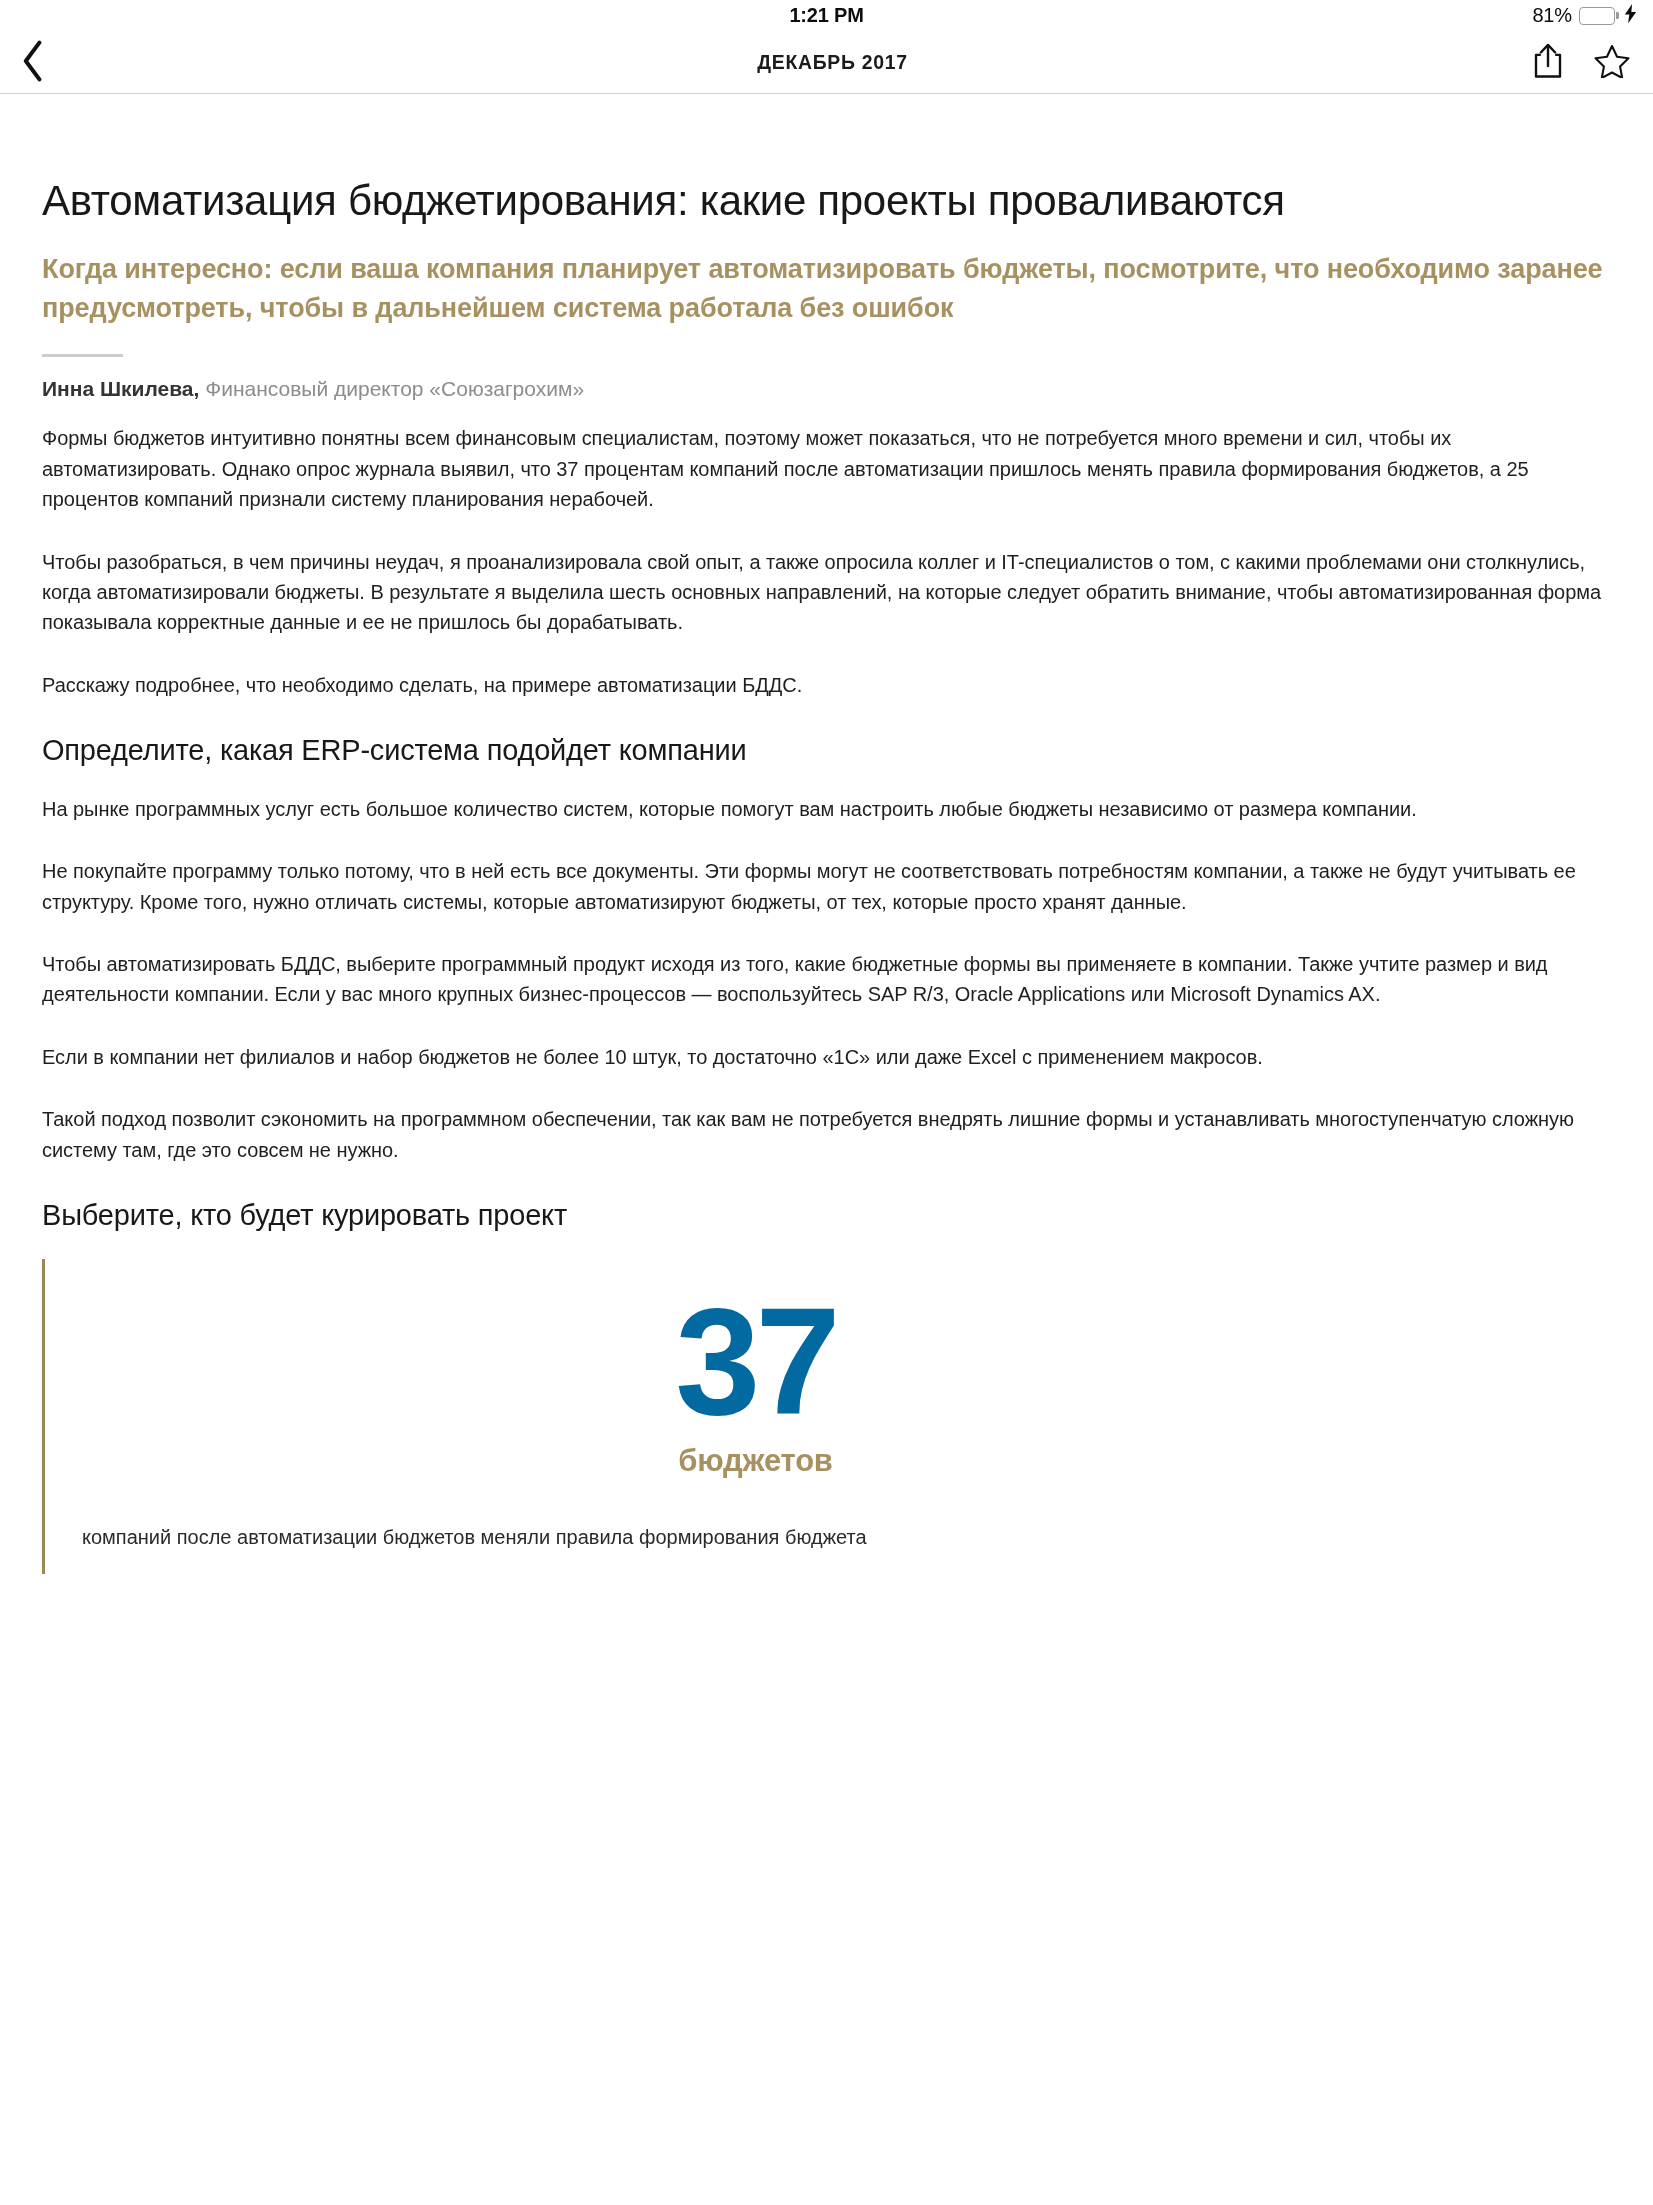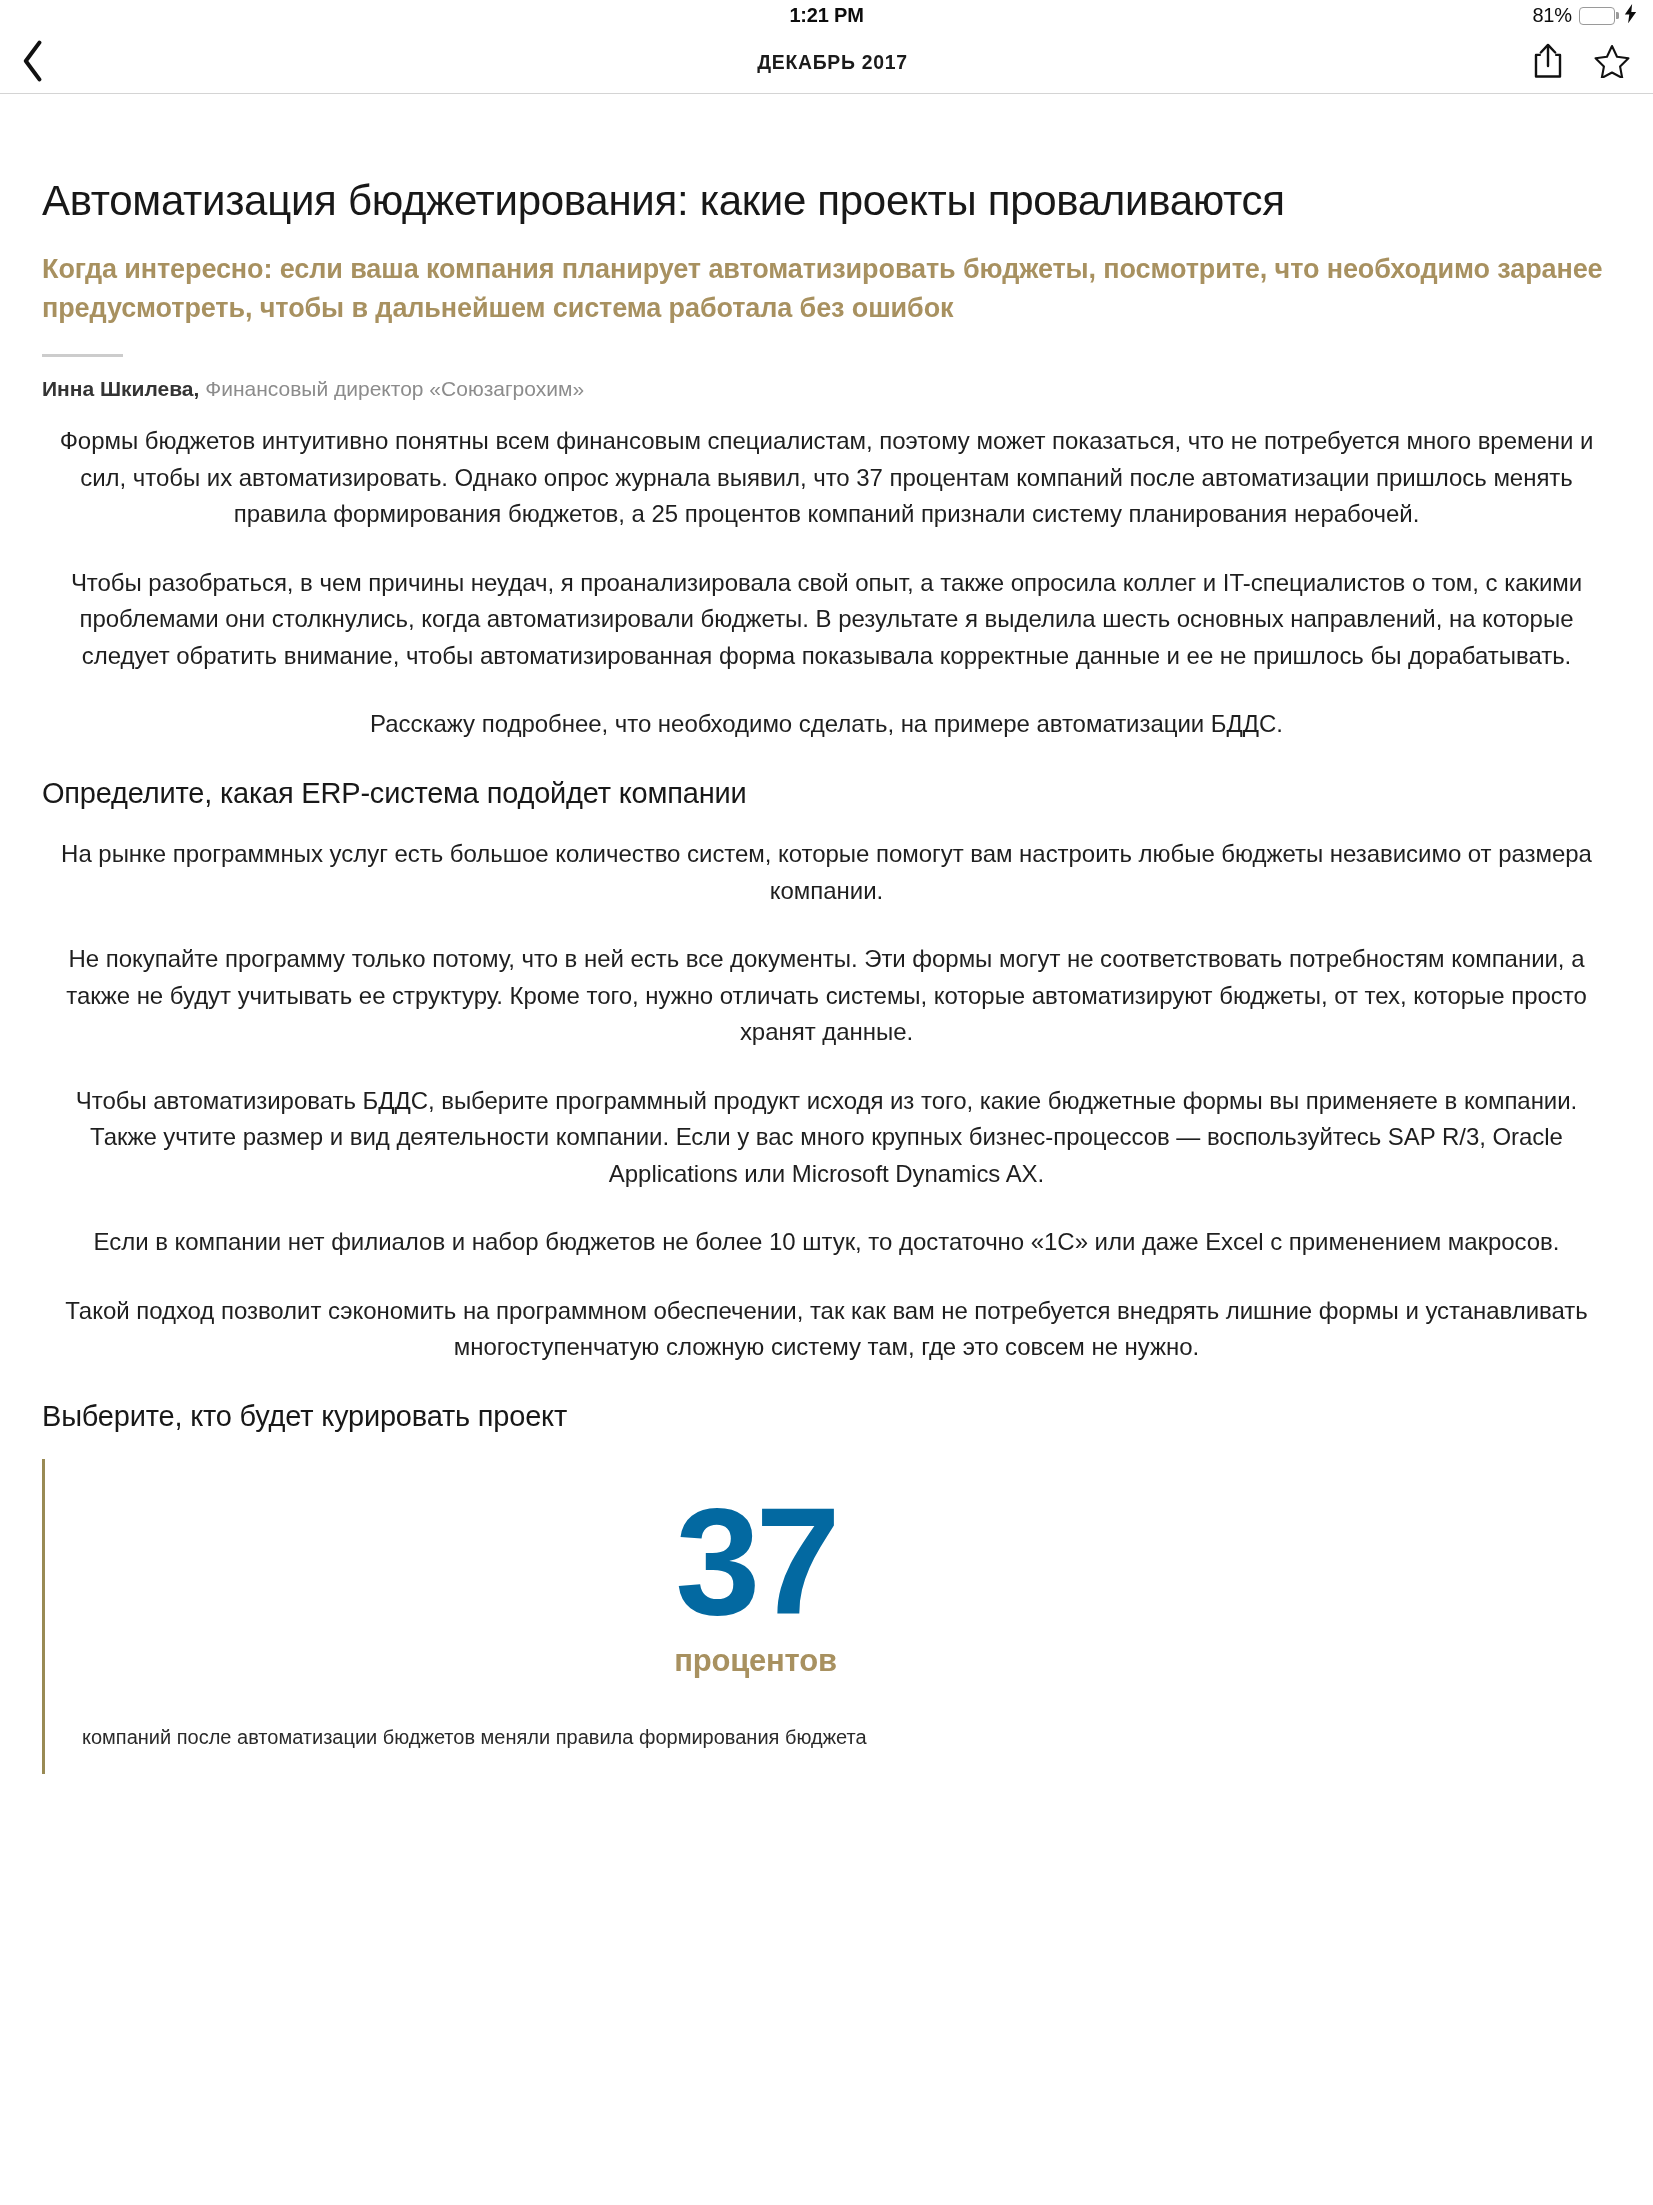--- a/index.html
+++ b/index.html
@@ -147,26 +147,25 @@
     line-height: 1.3;
     color: #8c8c8c;
     margin: 12px 0 21px 0;
   }
   .byline .author {
     color: #343434;
     font-weight: 700;
   }
 
   .para {
-    font-size: 24px;
+    font-size: 20px;
     line-height: 1.52;
     color: #1f1f1f;
     margin: 0 0 32px 0;
     letter-spacing: -0.04px;
-    text-align: center;
   }
   .para:last-child { margin-bottom: 0; }
 
   .section-heading {
     font-size: 29px;
     font-weight: 400;
     line-height: 1.3;
     color: #181818;
     margin: 11.3px 0 24px 0;
     letter-spacing: -0.2px;
@@ -273,18 +272,18 @@
   <p class="para">На рынке программных услуг есть большое количество систем, которые помогут вам настроить любые бюджеты независимо от размера компании.</p>
   <p class="para">Не покупайте программу только потому, что в ней есть все документы. Эти формы могут не соответствовать потребностям компании, а также не будут учитывать ее структуру. Кроме того, нужно отличать системы, которые автоматизируют бюджеты, от тех, которые просто хранят данные.</p>
   <p class="para">Чтобы автоматизировать БДДС, выберите программный продукт исходя из того, какие бюджетные формы вы применяете в компании. Также учтите размер и вид деятельности компании. Если у вас много крупных бизнес-процессов — воспользуйтесь SAP R/3, Oracle Applications или Microsoft Dynamics AX.</p>
   <p class="para">Если в компании нет филиалов и набор бюджетов не более 10 штук, то достаточно «1С» или даже Excel с применением макросов.</p>
   <p class="para">Такой подход позволит сэкономить на программном обеспечении, так как вам не потребуется внедрять лишние формы и устанавливать многоступенчатую сложную систему там, где это совсем не нужно.</p>
 
   <h3 class="section-heading">Выберите, кто будет курировать проект</h3>
 
   <div class="stat-callout">
     <div class="stat-number">37</div>
-    <div class="stat-unit">процентов</div>
+    <div class="stat-unit">бюджетов</div>
     <div class="stat-caption">компаний после автоматизации бюджетов меняли правила формирования бюджета</div>
   </div>
 
 </div>
 
 
 </body></html>

